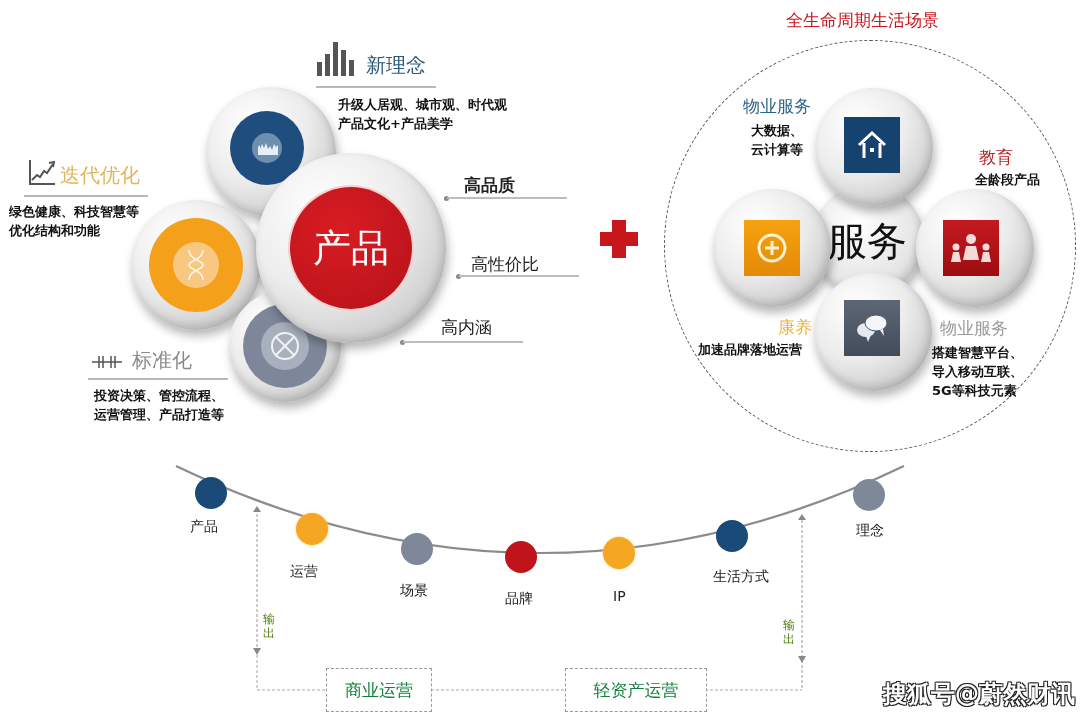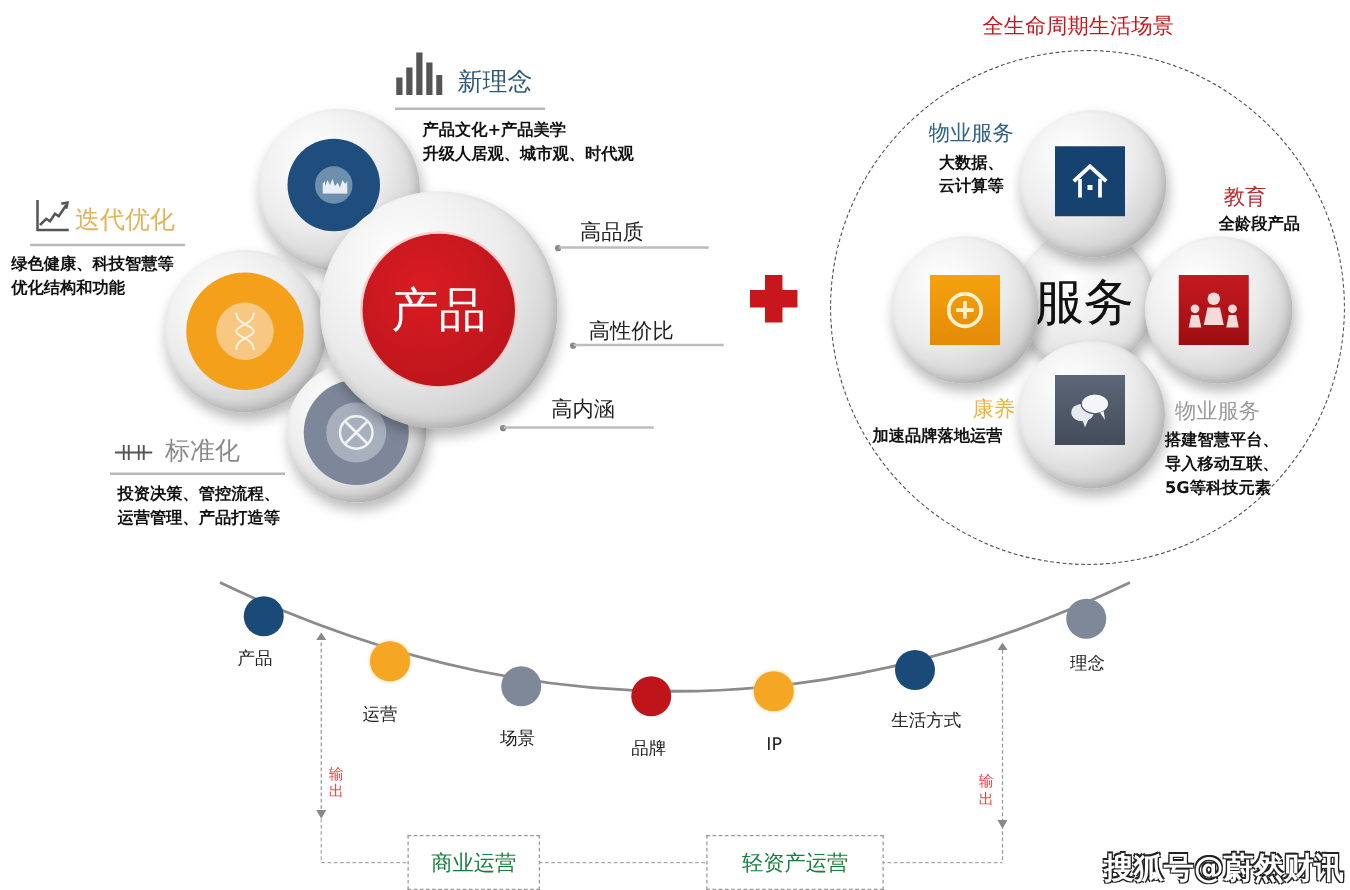--- a/index.html
+++ b/index.html
@@ -34,39 +34,39 @@
   .sq { position: absolute; display: flex; align-items: center; justify-content: center; }
 
   .tl-dot { position: absolute; width: 32px; height: 32px; border-radius: 50%; }
   .tl-label { position: absolute; font-size: 14px; color: #222; }
 
   .box-dashed {
     position: absolute; border: 1px dashed #9a9a9a; background: #fff;
     display: flex; align-items: center; justify-content: center;
     font-size: 17px; color: #15803d;
   }
-  .vtext { position: absolute; font-size: 12px; line-height: 14px; width: 14px; color: #ef4444; }
+  .vtext { position: absolute; font-size: 12px; line-height: 14px; width: 14px; color: #4d7c0f; }
 </style>
 </head>
 <body>
 
 <div class="abs" style="left:316px;top:40px;width:130px;height:40px;">
   <svg class="abs" style="left:0;top:0;" width="38" height="38" viewBox="0 0 38 38">
     <rect x="1" y="22" width="5" height="14" fill="#555"></rect>
     <rect x="9" y="14" width="5" height="22" fill="#555"></rect>
     <rect x="17" y="2" width="5" height="34" fill="#555"></rect>
     <rect x="25" y="10" width="5" height="26" fill="#555"></rect>
     <rect x="33" y="20" width="5" height="16" fill="#555"></rect>
   </svg>
   <span class="abs txt side-title" style="left:50px;top:12px;color:#2f5878;">新理念</span>
 </div>
 <div class="rule" style="left:316px;top:86px;width:120px;"></div>
 <div class="abs side-desc txt" style="left:338px;top:95px;">
+  <div>升级人居观、城市观、时代观</div>
   <div>产品文化+产品美学</div>
-  <div>升级人居观、城市观、时代观</div>
 </div>
 
 <div class="abs" style="left:28px;top:156px;width:130px;height:32px;">
   <svg class="abs" style="left:0;top:2px;" width="28" height="28" viewBox="0 0 28 28">
     <path d="M2 2 V26 H27" stroke="#555" stroke-width="2" fill="none"></path>
     <path d="M4 22 L9 17 L12 19 L16 13 L19 15 L25 6" stroke="#555" stroke-width="2" fill="none"></path>
     <path d="M21 5 L26 4 L25 9" stroke="#555" stroke-width="2" fill="none"></path>
   </svg>
   <span class="abs txt side-title" style="left:32px;top:6px;color:#e2b45a;">迭代优化</span>
 </div>
@@ -118,21 +118,21 @@
     <line x1="25" y1="7" x2="7" y2="25" stroke="#f0f2f5" stroke-width="2"></line>
   </svg>
 </div>
 
 <div class="disk" style="left:256px;top:153px;width:190px;height:190px;">
   <div class="core" style="left:34px;top:34px;width:122px;height:122px;background:radial-gradient(circle at 40% 35%, #d91c22, #b5121a);box-shadow:0 0 0 2px #f7d0d0;display:flex;align-items:center;justify-content:center;">
     <span class="txt" style="color:#fff;font-size:38px;">产品</span>
   </div>
 </div>
 
-<span class="abs txt feat-label" style="left:464px;top:174px;">高品质</span>
+<span class="abs txt feat-label" style="left:464px;top:174px;font-weight:bold;">高品质</span>
 <div class="feat-dot" style="left:444px;top:196px;"></div>
 <div class="feat-line" style="left:447px;top:197px;width:120px;"></div>
 
 <span class="abs txt feat-label" style="left:471px;top:253px;">高性价比</span>
 <div class="feat-dot" style="left:456px;top:274px;"></div>
 <div class="feat-line" style="left:459px;top:275px;width:120px;"></div>
 
 <span class="abs txt feat-label" style="left:441px;top:316px;">高内涵</span>
 <div class="feat-dot" style="left:400px;top:340px;"></div>
 <div class="feat-line" style="left:403px;top:341px;width:120px;"></div>

